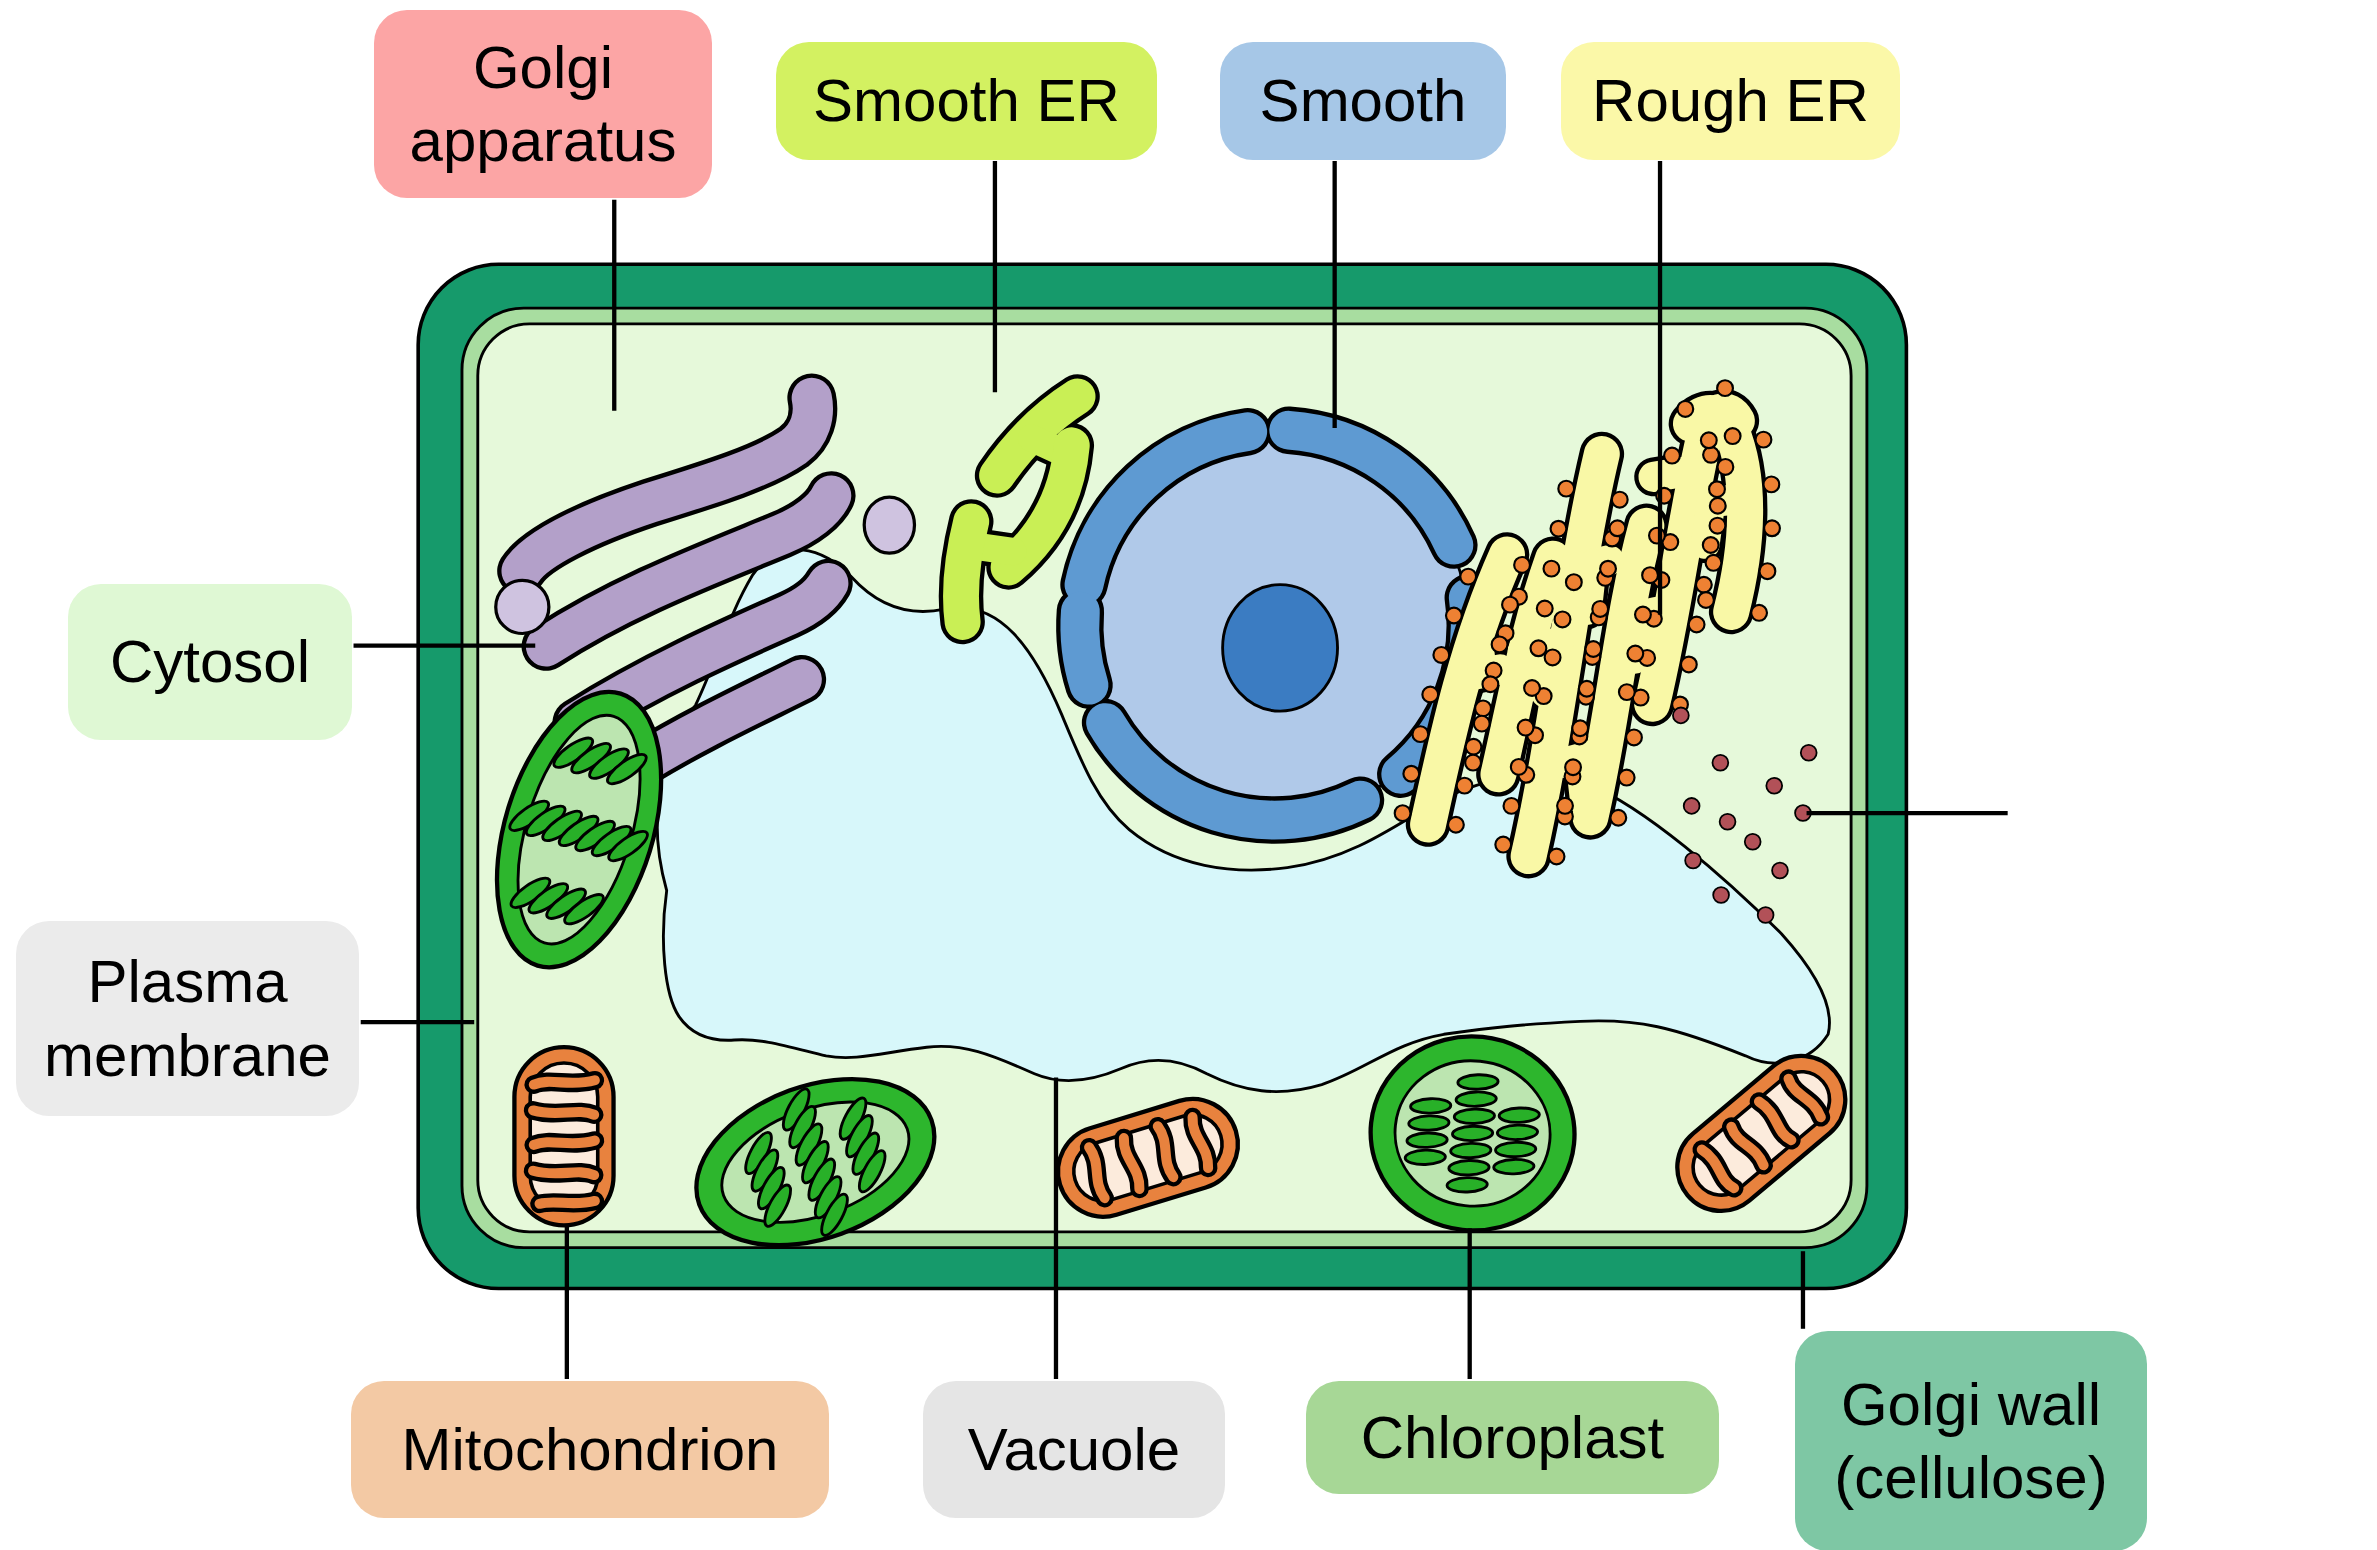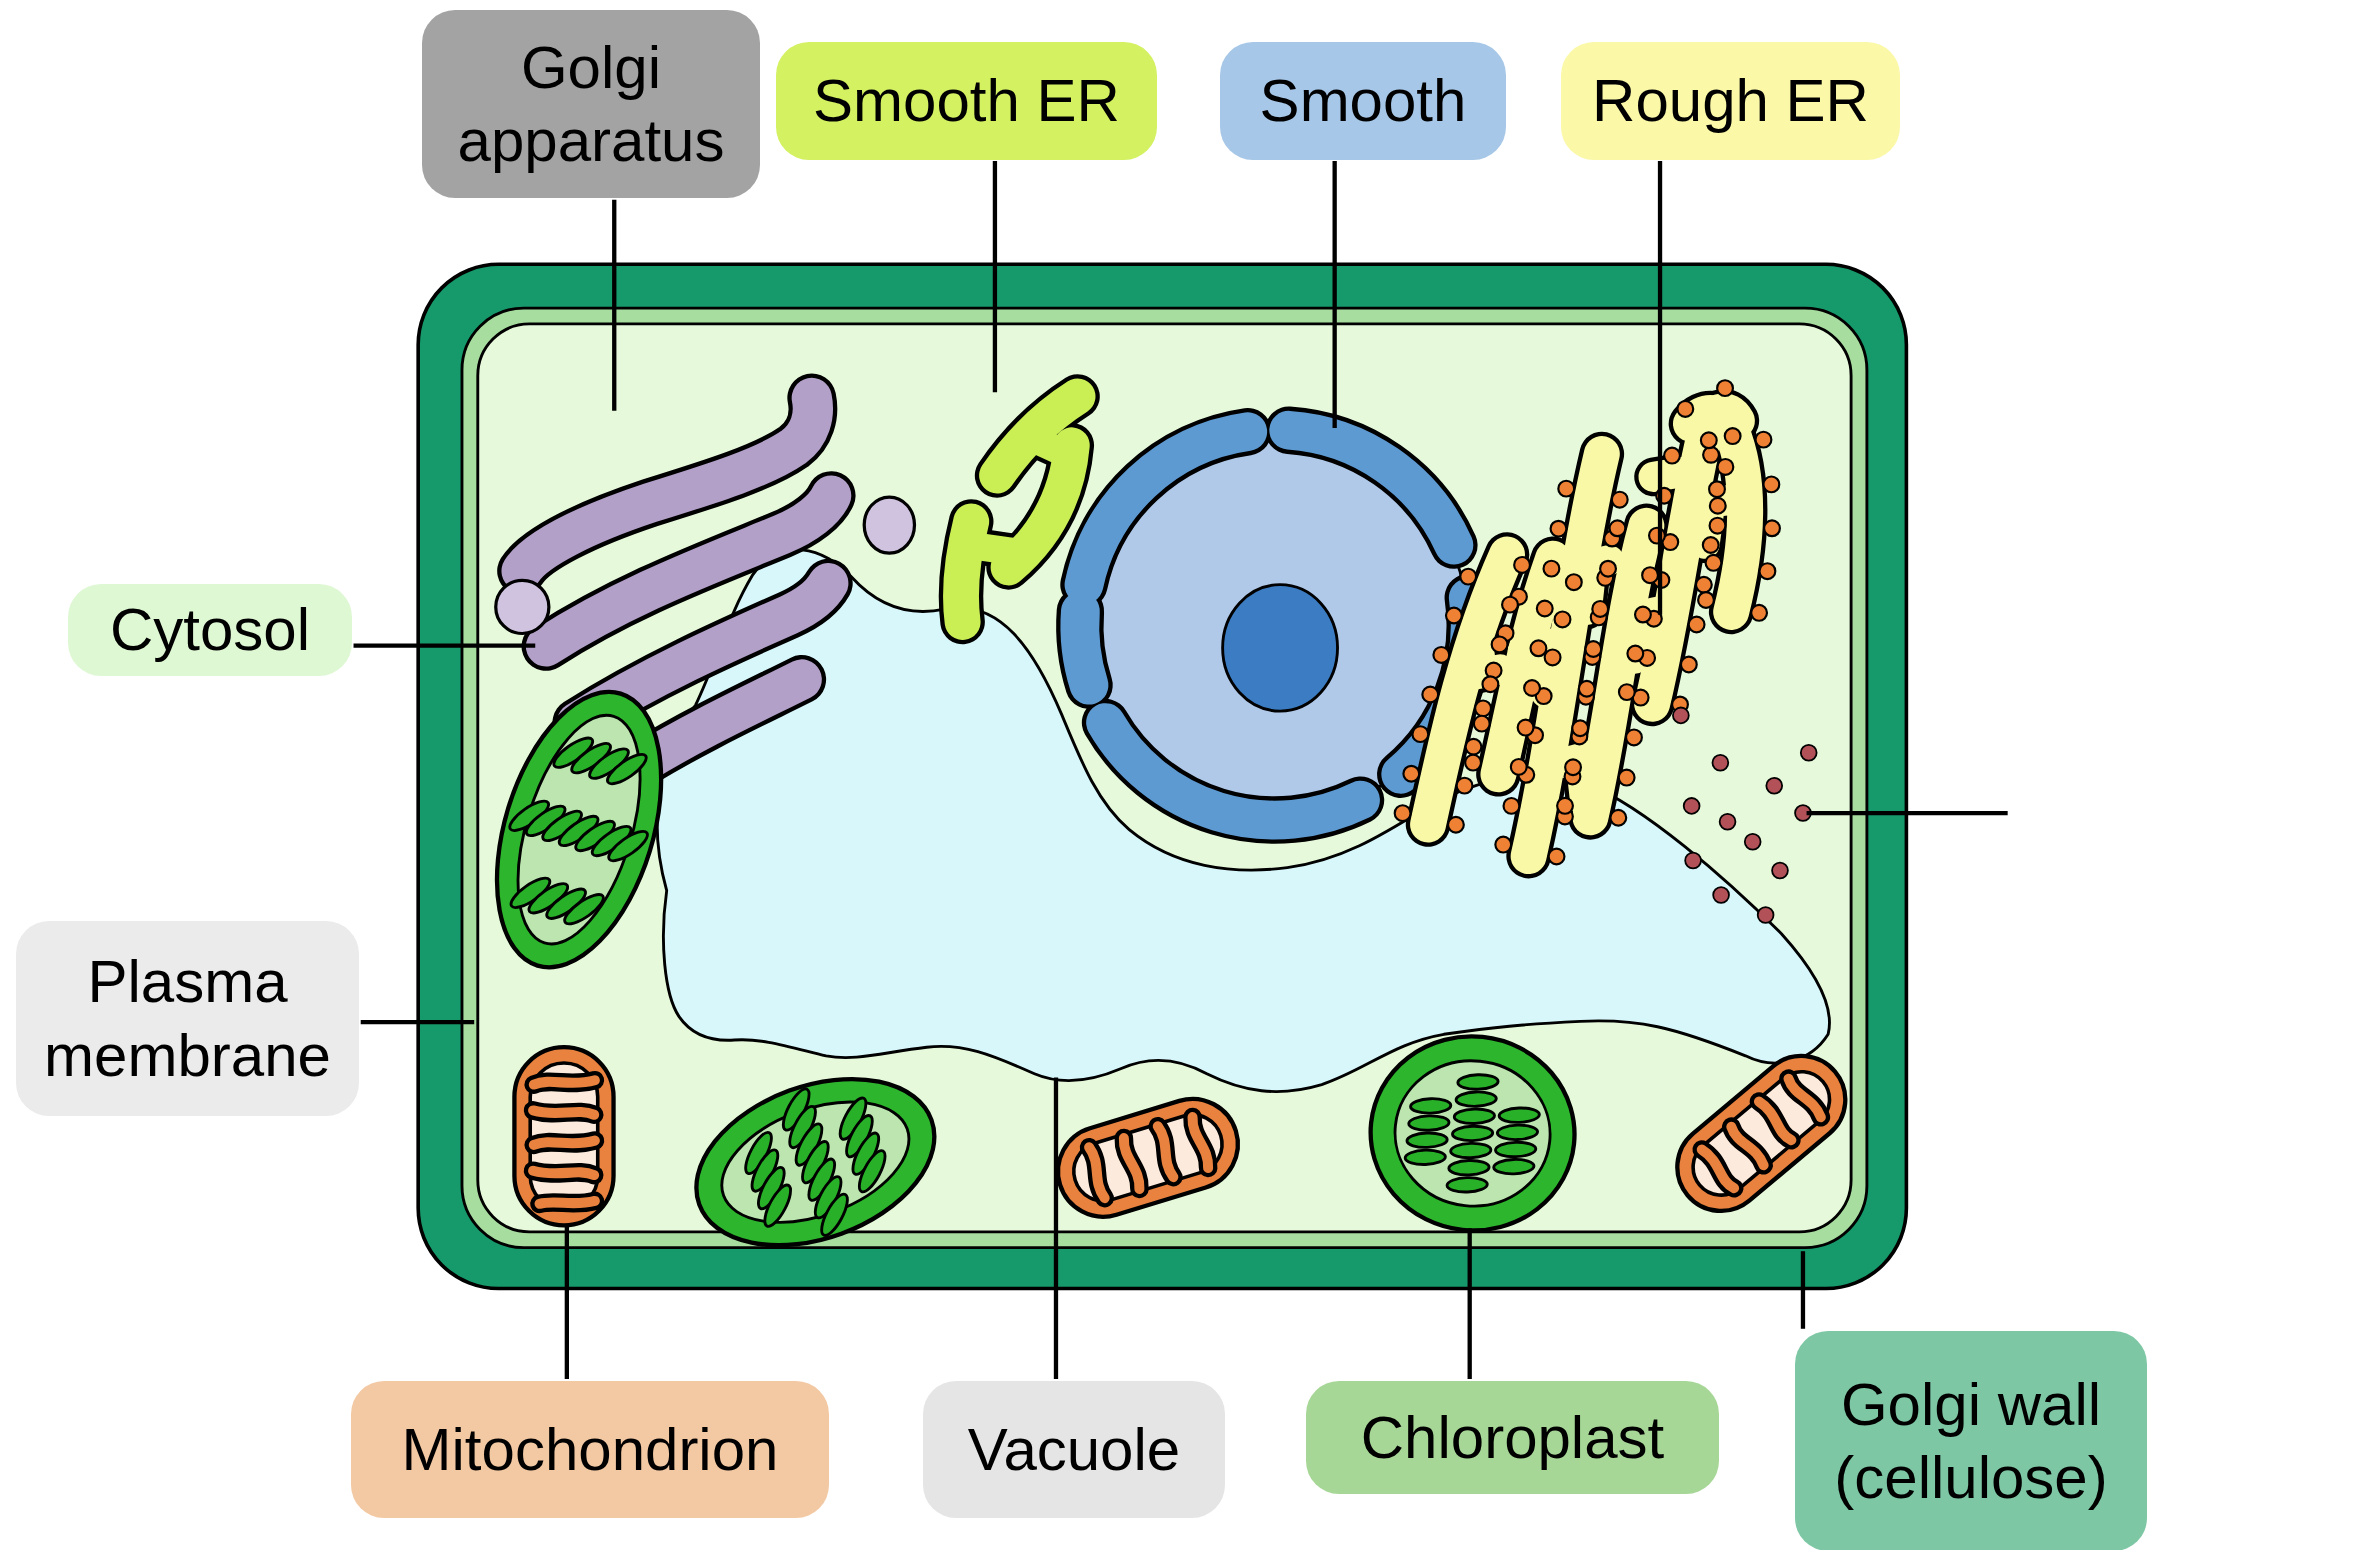--- a/index.html
+++ b/index.html
@@ -367,30 +367,30 @@
   <line class="ln" x1="2311" y1="224" x2="2311" y2="856"></line>
   <line class="ln" x1="492" y1="899" x2="745" y2="899"></line>
   <line class="ln" x1="502" y1="1423" x2="660" y2="1423"></line>
   <line class="ln" x1="2795" y1="1132" x2="2515" y2="1132"></line>
   <line class="ln" x1="789" y1="1920" x2="789" y2="1704"></line>
   <line class="ln" x1="1470" y1="1920" x2="1470" y2="1500"></line>
   <line class="ln" x1="2046" y1="1920" x2="2046" y2="1710"></line>
   <line class="ln" x1="2510" y1="1850" x2="2510" y2="1742"></line>
 </svg>
 
-<div class="label" style="left: 374px; top: 10px; width: 338px; height: 188px; background: #a3a3a3; margin-left: 48px;">
+<div class="label" style="left: 374px; top: 10px; width: 338px; height: 188px; background: #fca5a5;">
   <span>Golgi
 apparatus</span></div>
 <div class="label" style="left: 776px; top: 42px; width: 381px; height: 118px; background: rgb(211, 241, 97);">
   <span>Smooth ER</span></div>
 <div class="label" style="left: 1220px; top: 42px; width: 286px; height: 118px; background: rgb(166, 199, 231);">
   <span>Smooth</span></div>
 <div class="label" style="left: 1561px; top: 42px; width: 339px; height: 118px; background: rgb(251, 248, 168);">
   <span>Rough ER</span></div>
-<div class="label" style="left: 68px; top: 584px; width: 284px; height: 92px; background: rgb(223, 248, 212);">
+<div class="label" style="left: 68px; top: 584px; width: 284px; height: 156px; background: rgb(223, 248, 212);">
   <span>Cytosol</span></div>
 <div class="label" style="left: 16px; top: 921px; width: 343px; height: 195px; background: rgb(235, 235, 235); justify-content: center;">
   <span>Plasma
 membrane</span></div>
 <div class="label" style="left: 351px; top: 1381px; width: 478px; height: 137px; background: rgb(243, 201, 164);">
   <span>Mitochondrion</span></div>
 <div class="label" style="left: 923px; top: 1381px; width: 302px; height: 137px; background: #e5e5e5;">
   <span>Vacuole</span></div>
 <div class="label" style="left: 1306px; top: 1381px; width: 413px; height: 113px; background: rgb(167, 215, 150);">
   <span>Chloroplast</span></div>

